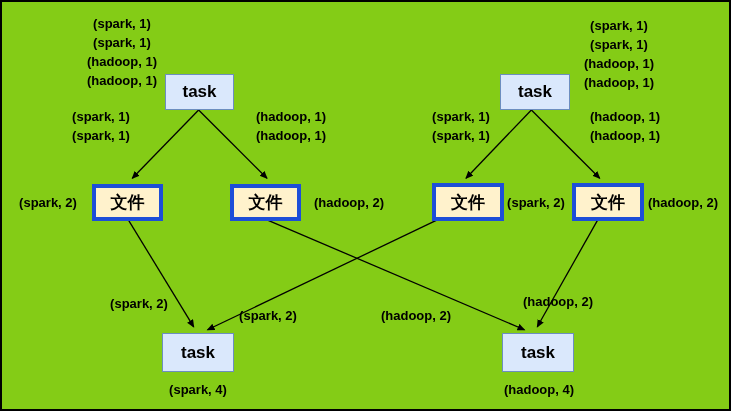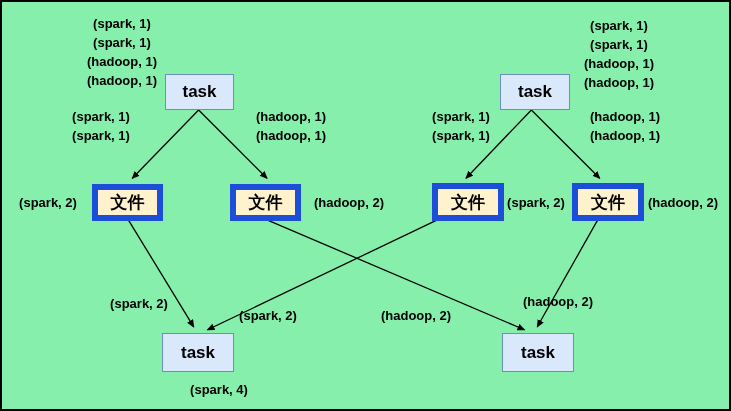--- a/index.html
+++ b/index.html
@@ -2,41 +2,41 @@
 <html><head>
 <meta charset="utf-8">
 <style>
   html, body { margin: 0; padding: 0; background: #ffffff; }
   .canvas {
     position: relative;
     width: 731px;
     height: 411px;
     box-sizing: border-box;
     border: 2px solid #000000;
-    background: #86efac;
+    background: #84cc16;
     font-family: "Liberation Sans", sans-serif;
     overflow: hidden;
   }
   .edges {
     position: absolute;
     left: 0; top: 0;
     width: 100%; height: 100%;
   }
   .node {
     position: absolute;
     box-sizing: border-box;
     display: flex;
     align-items: center;
     justify-content: center;
     font-size: 17px;
     font-weight: bold;
     color: #000000;
   }
   .node.task { background: #dae8fc; border: 1px solid #6c8ebf; }
-  .node.file { background: #fff2cc; border: 6px solid #1d4ed8; text-align: center; }
+  .node.file { background: #fff2cc; border: 4px solid #1d4ed8; text-align: center; }
   .lbl {
     position: absolute;
     transform: translate(-50%, -50%);
     white-space: nowrap;
     font-size: 13px;
     font-weight: bold;
     color: #000000;
     line-height: 19px;
     text-align: center;
   }
@@ -67,21 +67,21 @@
   #el-tr-f3 { left: 459px; top: 124px; }
   #el-tr-f4 { left: 623px; top: 124px; }
   #sl-f1 { left: 46px;  top: 200px; }
   #sl-f2 { left: 347px; top: 200px; }
   #sl-f3 { left: 534px; top: 200px; }
   #sl-f4 { left: 681px; top: 200px; }
   #el-f1-bl { left: 137px; top: 301px; }
   #el-f3-bl { left: 266px; top: 313px; }
   #el-f2-br { left: 414px; top: 313px; }
   #el-f4-br { left: 556px; top: 299px; }
-  #res-l { left: 196px; top: 387px; margin-left: 21px; }
+  #res-l { left: 196px; top: 387px; }
   #res-r { left: 537px; top: 387px; }
 </style>
 </head>
 <body>
 
 <div class="canvas">
 
   <svg class="edges" viewBox="0 0 731 411" xmlns="http://www.w3.org/2000/svg">
     <defs>
       <marker id="arw" markerWidth="9" markerHeight="9" refX="7" refY="3.5" orient="auto" markerUnits="userSpaceOnUse">
@@ -141,14 +141,15 @@
   <div class="lbl" id="sl-f2">(hadoop, 2)</div>
   <div class="lbl" id="sl-f3">(spark, 2)</div>
   <div class="lbl" id="sl-f4">(hadoop, 2)</div>
 
   <div class="lbl" id="el-f1-bl">(spark, 2)</div>
   <div class="lbl" id="el-f3-bl">(spark, 2)</div>
   <div class="lbl" id="el-f2-br">(hadoop, 2)</div>
   <div class="lbl" id="el-f4-br">(hadoop, 2)</div>
 
   <div class="lbl" id="res-l">(spark, 4)</div>
+  <div class="lbl" id="res-r">(hadoop, 4)</div>
 
 </div>
 
 </body></html>

